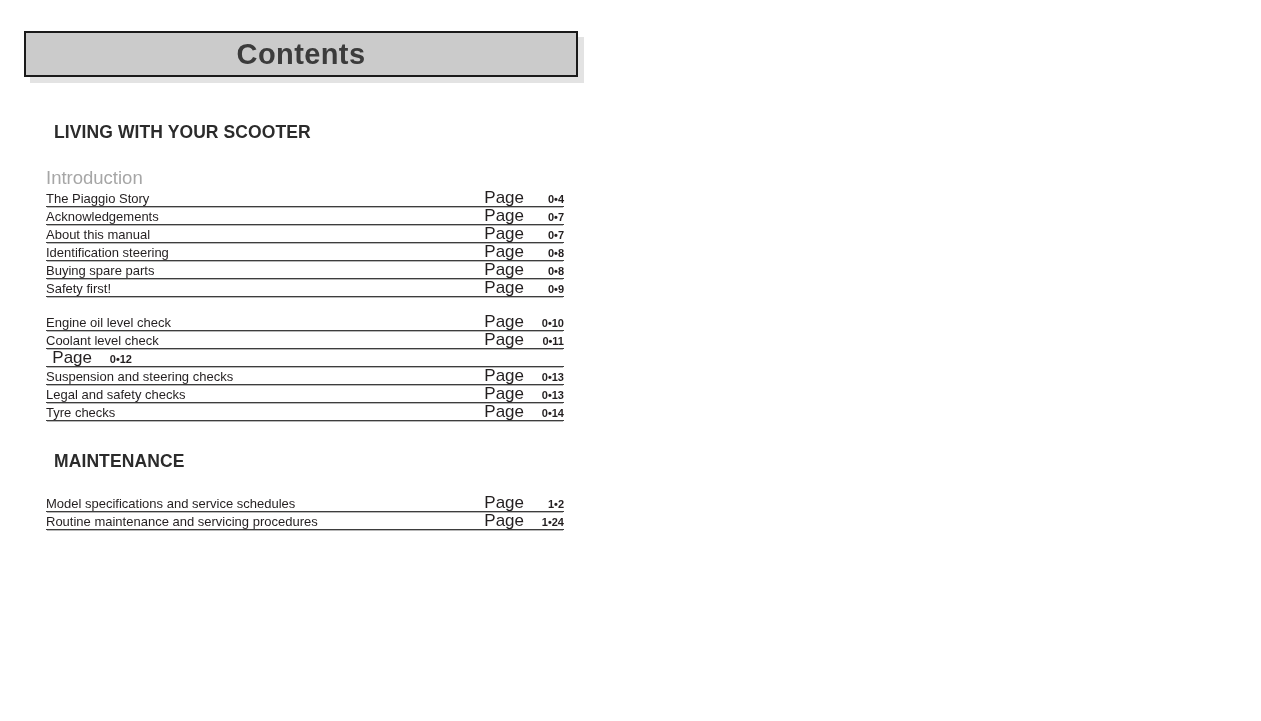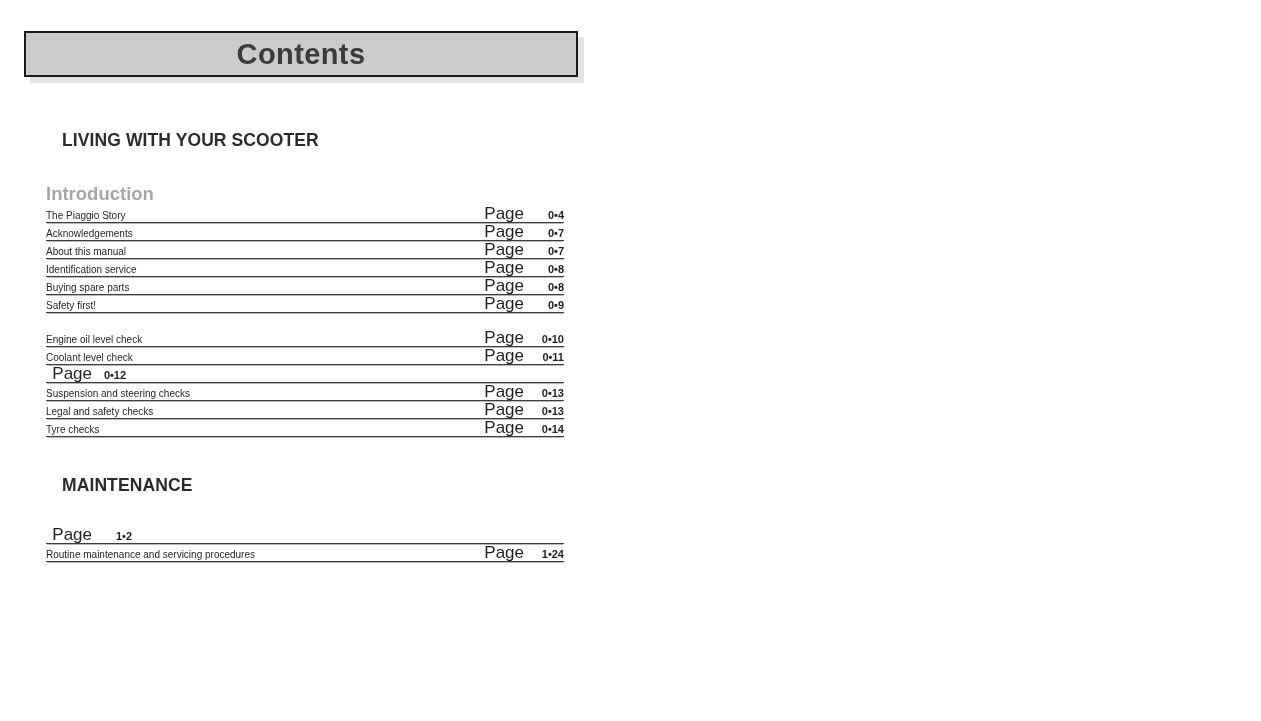--- a/index.html
+++ b/index.html
@@ -57,44 +57,44 @@
     letter-spacing: 0.4px;
     line-height: 1;
   }
 
   
   .section-title {
     font-size: 17.5px;
     font-weight: bold;
     color: #2b2b2b;
     letter-spacing: 0.1px;
-    margin: 16px;
+    margin: 8px;
     line-height: 1;
   }
   .sub-title {
     font-size: 18.5px;
-    font-weight: bold;
+    font-weight: normal;
     color: #a6a6a6;
     line-height: 1;
     margin: 0;
     white-space: nowrap;
   }
 
   
   .entry {
     display: flex;
     align-items: baseline;
     border-bottom: 1px solid #3d3d3d;
     box-shadow: 0 2px 0 -1px #b8b8b8;
     height: 17px;
     line-height: 17px;
   }
   .entry-label {
     flex: 1 1 auto;
-    font-size: 10px;
+    font-size: 13px;
     color: #231f20;
     white-space: nowrap;
     overflow: hidden;
   }
   .entry-pagelabel {
     flex: 0 0 auto;
     font-size: 17px;
     color: #231f20;
     text-align: right;
     padding-right: 6px;
@@ -144,21 +144,21 @@
           <div class="entry-label">Acknowledgements</div>
           <div class="entry-pagelabel" style="width: 46px;">Page</div>
           <div class="entry-pagenum" style="width: 34px;">0•7</div>
         </div>
         <div class="entry">
           <div class="entry-label">About this manual</div>
           <div class="entry-pagelabel" style="width: 46px;">Page</div>
           <div class="entry-pagenum" style="width: 34px;">0•7</div>
         </div>
         <div class="entry">
-          <div class="entry-label">Identification service</div>
+          <div class="entry-label">Identification steering</div>
           <div class="entry-pagelabel" style="width: 46px;">Page</div>
           <div class="entry-pagenum" style="width: 34px;">0•8</div>
         </div>
         <div class="entry">
           <div class="entry-label">Buying spare parts</div>
           <div class="entry-pagelabel" style="width: 46px;">Page</div>
           <div class="entry-pagenum" style="width: 34px;">0•8</div>
         </div>
         <div class="entry">
           <div class="entry-label">Safety first!</div>
@@ -171,41 +171,42 @@
           <div class="entry-pagelabel" style="width: 46px;">Page</div>
           <div class="entry-pagenum" style="width: 34px;">0•10</div>
         </div>
         <div class="entry">
           <div class="entry-label">Coolant level check</div>
           <div class="entry-pagelabel" style="width: 46px;">Page</div>
           <div class="entry-pagenum" style="width: 34px;">0•11</div>
         </div>
         <div class="entry">
           <div class="entry-pagelabel" style="width: 46px;">Page</div>
-          <div class="entry-pagenum" style="width: 34px; text-align: center;">0•12</div>
+          <div class="entry-pagenum" style="width: 34px;">0•12</div>
         </div>
         <div class="entry">
           <div class="entry-label">Suspension and steering checks</div>
           <div class="entry-pagelabel" style="width: 46px;">Page</div>
           <div class="entry-pagenum" style="width: 34px;">0•13</div>
         </div>
         <div class="entry">
           <div class="entry-label">Legal and safety checks</div>
           <div class="entry-pagelabel" style="width: 46px;">Page</div>
           <div class="entry-pagenum" style="width: 34px;">0•13</div>
         </div>
         <div class="entry">
           <div class="entry-label">Tyre checks</div>
           <div class="entry-pagelabel" style="width: 46px;">Page</div>
           <div class="entry-pagenum" style="width: 34px;">0•14</div>
         </div>
         <div class="spacer-lg"></div>
         <div class="section-title">MAINTENANCE</div>
         <div class="spacer-md"></div>
         <div class="entry">
+          <div class="entry-label">Model specifications and service schedules</div>
           <div class="entry-pagelabel" style="width: 46px;">Page</div>
           <div class="entry-pagenum" style="width: 34px;">1•2</div>
         </div>
         <div class="entry">
           <div class="entry-label">Routine maintenance and servicing procedures</div>
           <div class="entry-pagelabel" style="width: 46px;">Page</div>
           <div class="entry-pagenum" style="width: 34px;">1•24</div>
         </div>
       </div>
   </div>

